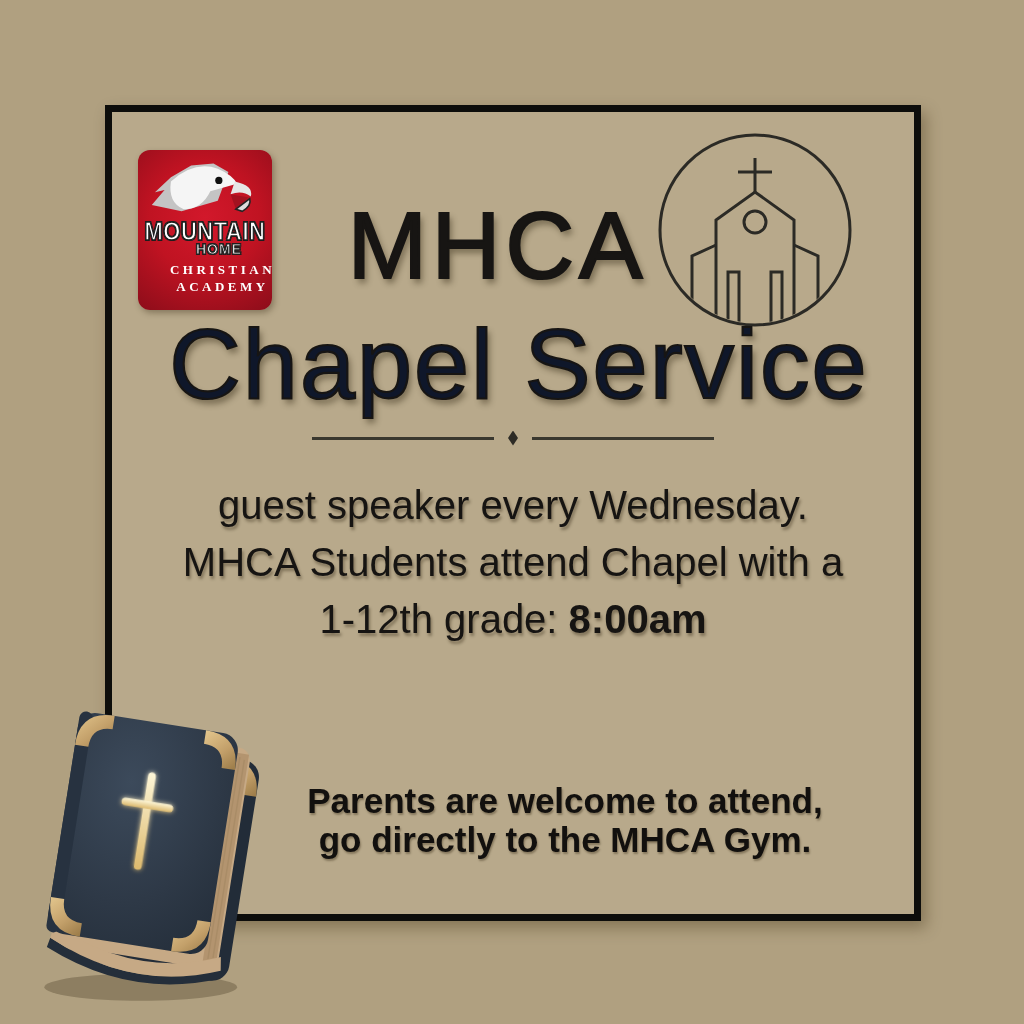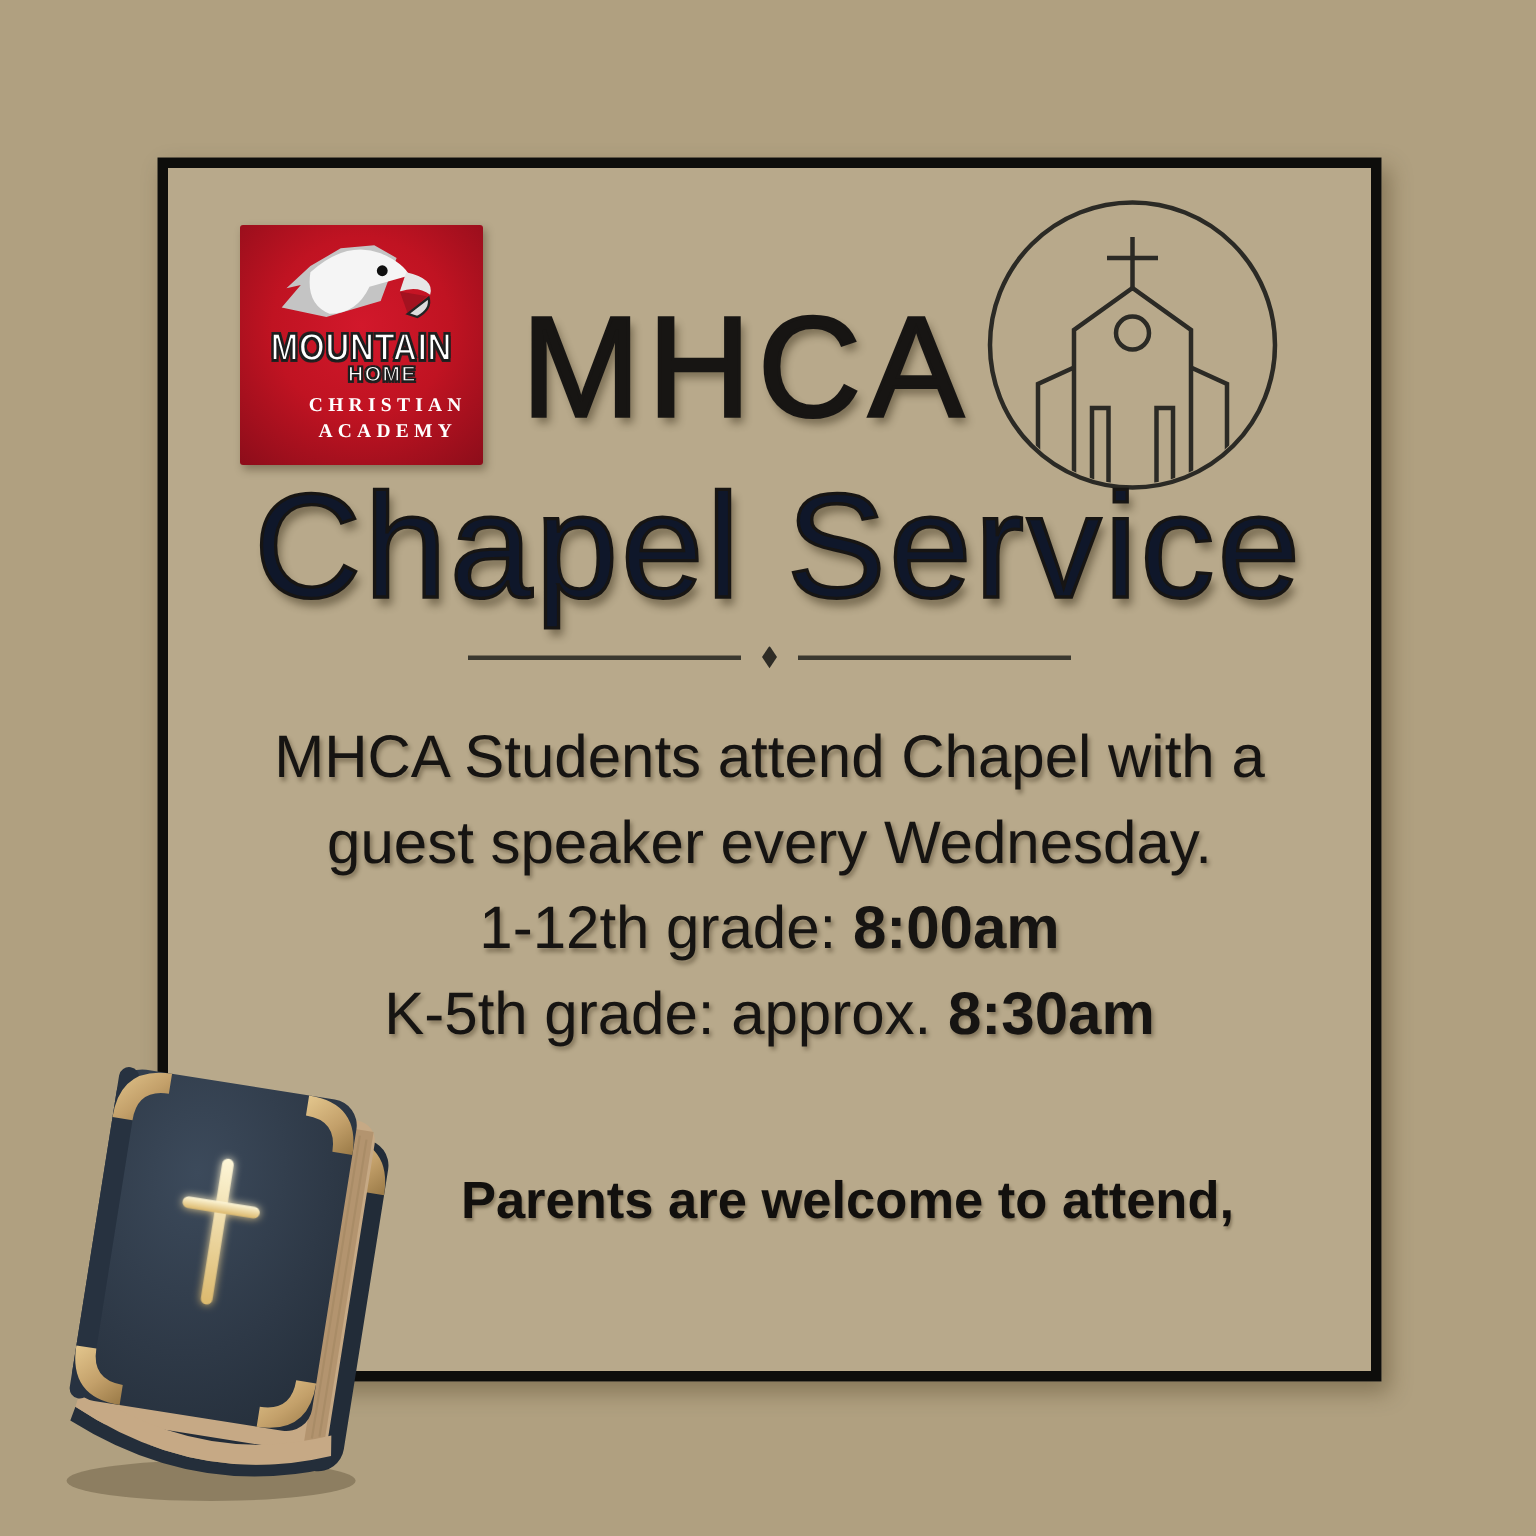--- a/index.html
+++ b/index.html
@@ -10,23 +10,23 @@
     color:#171513;
   }
   .frame{
     position:absolute;left:105px;top:105px;width:802px;height:802px;
     border:7px solid #0d0d0b;
     background:#b8a98b;
     box-shadow:5px 7px 14px rgba(70,55,25,0.40);
   }
   
   .logo{
-    position:absolute;left:160px;top:150px;width:162px;height:160px;
+    position:absolute;left:138px;top:150px;width:134px;height:160px;
     background:radial-gradient(circle at 50% 42%, #d2182b 0%, #c01322 48%, #8c0d1a 100%);
-    border-radius:2px;
+    border-radius:12px;
     display:flex;flex-direction:column;align-items:center;
     box-shadow:2px 3px 6px rgba(40,30,10,0.35);
   }
   .logo svg{margin-top:6px;}
   .logo-name-top{
     font-weight:900;font-size:22px;line-height:20px;color:#fff;
     letter-spacing:.5px;-webkit-text-stroke:1.1px #1c1c1c;
     text-shadow:1px 1px 0 #222,-1px 1px 0 #222,1px -1px 0 #222,-1px -1px 0 #222;
     transform:scaleY(1.15);
   }
@@ -140,28 +140,28 @@
 
 <div class="title-chapel">Chapel Service</div>
 
 <div class="divider">
   <div class="line"></div>
   <div class="diamond"></div>
   <div class="line"></div>
 </div>
 
 <div class="body-block">
+  <div>guest speaker every Wednesday.</div>
   <div>MHCA Students attend Chapel with a</div>
-  <div>guest speaker every Wednesday.</div>
   <div><span>1-12th grade: </span><b>8:00am</b></div>
-  <div><span>K-5th grade: approx. </span><b>8:30am</b></div>
 </div>
 
 <div class="footer-block">
   <div class="footer-main">Parents are welcome to attend,</div>
+  <div class="footer-main">go directly to the MHCA Gym.</div>
 </div>
 
 <svg class="bible" viewBox="0 0 280 330">
   <defs>
     <radialGradient id="covergrad" cx="38%" cy="28%" r="90%">
       <stop offset="0%" stop-color="#3c4a5b"></stop>
       <stop offset="60%" stop-color="#2e3947"></stop>
       <stop offset="100%" stop-color="#242e3a"></stop>
     </radialGradient>
     <linearGradient id="goldgrad" x1="0" y1="0" x2="1" y2="1">

